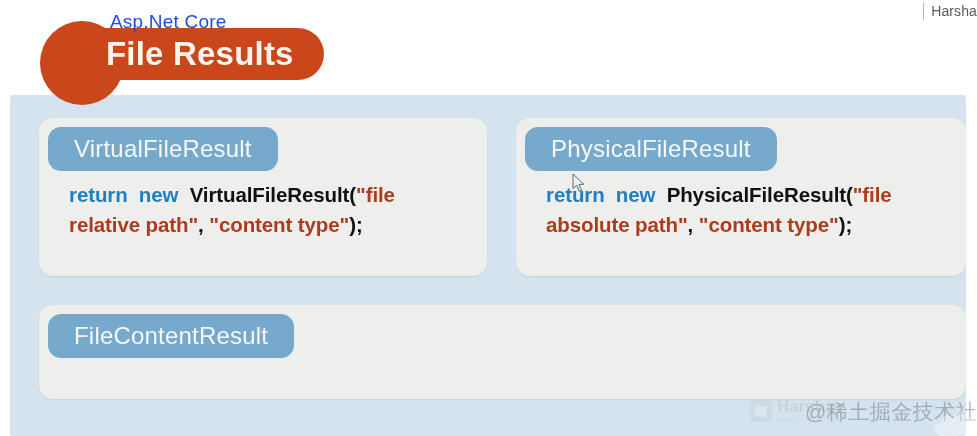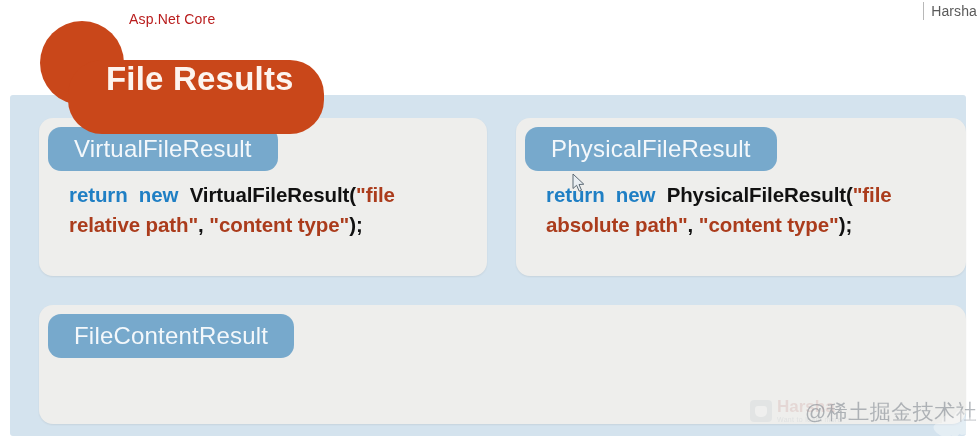--- a/index.html
+++ b/index.html
@@ -46,25 +46,24 @@
     height: 18px;
     background: #b8b8b8;
     margin-right: 7px;
   }
 
   
   #kicker {
     position: absolute;
     left: 110px;
     top: 11px;
-    font-size: 14px;
-    color: #b91c1c;
+    font-size: 19px;
+    color: #1d4ed8;
     letter-spacing: .2px;
     z-index: 4;
-    margin-left: 19px;
   }
 
   #title-wrap {
     position: absolute;
     left: 40px;
     top: 21px;
     z-index: 3;
   }
   #title-knob {
     position: absolute;
@@ -72,26 +71,26 @@
     top: 0px;
     width: 84px;
     height: 84px;
     border-radius: 50%;
     background: #c9471a;
   }
   #title-pill {
     position: absolute;
     left: 28px;
     top: 7px;
-    height: 74px;
+    height: 52px;
     padding: 0 30px 0 38px;
     border-radius: 34px;
     background: #c9471a;
     display: flex;
-    margin-top: 32px;
+    align-items: center;
   }
   #title-text {
     color: #fdf4ef;
     font-size: 33px;
     font-weight: bold;
     letter-spacing: .2px;
     white-space: nowrap;
   }
 
   
@@ -107,21 +106,21 @@
 
   
   .card {
     position: absolute;
     background: #eeeeec;
     border-radius: 14px;
     box-shadow: 0 1px 2px rgba(0,0,0,.07);
   }
   #card-virtual   { left: 29px;  top: 23px;  width: 448px; height: 158px; }
   #card-physical  { left: 506px; top: 23px;  width: 450px; height: 158px; }
-  #card-content   { left: 29px;  top: 210px; width: 927px; height: 119px; }
+  #card-content   { left: 29px;  top: 210px; width: 927px; height: 94px; }
 
   .card-label {
     position: absolute;
     left: 9px;
     top: 9px;
     height: 44px;
     padding: 0 26px;
     border-radius: 13px;
     background: #77a9cc;
     display: flex;

